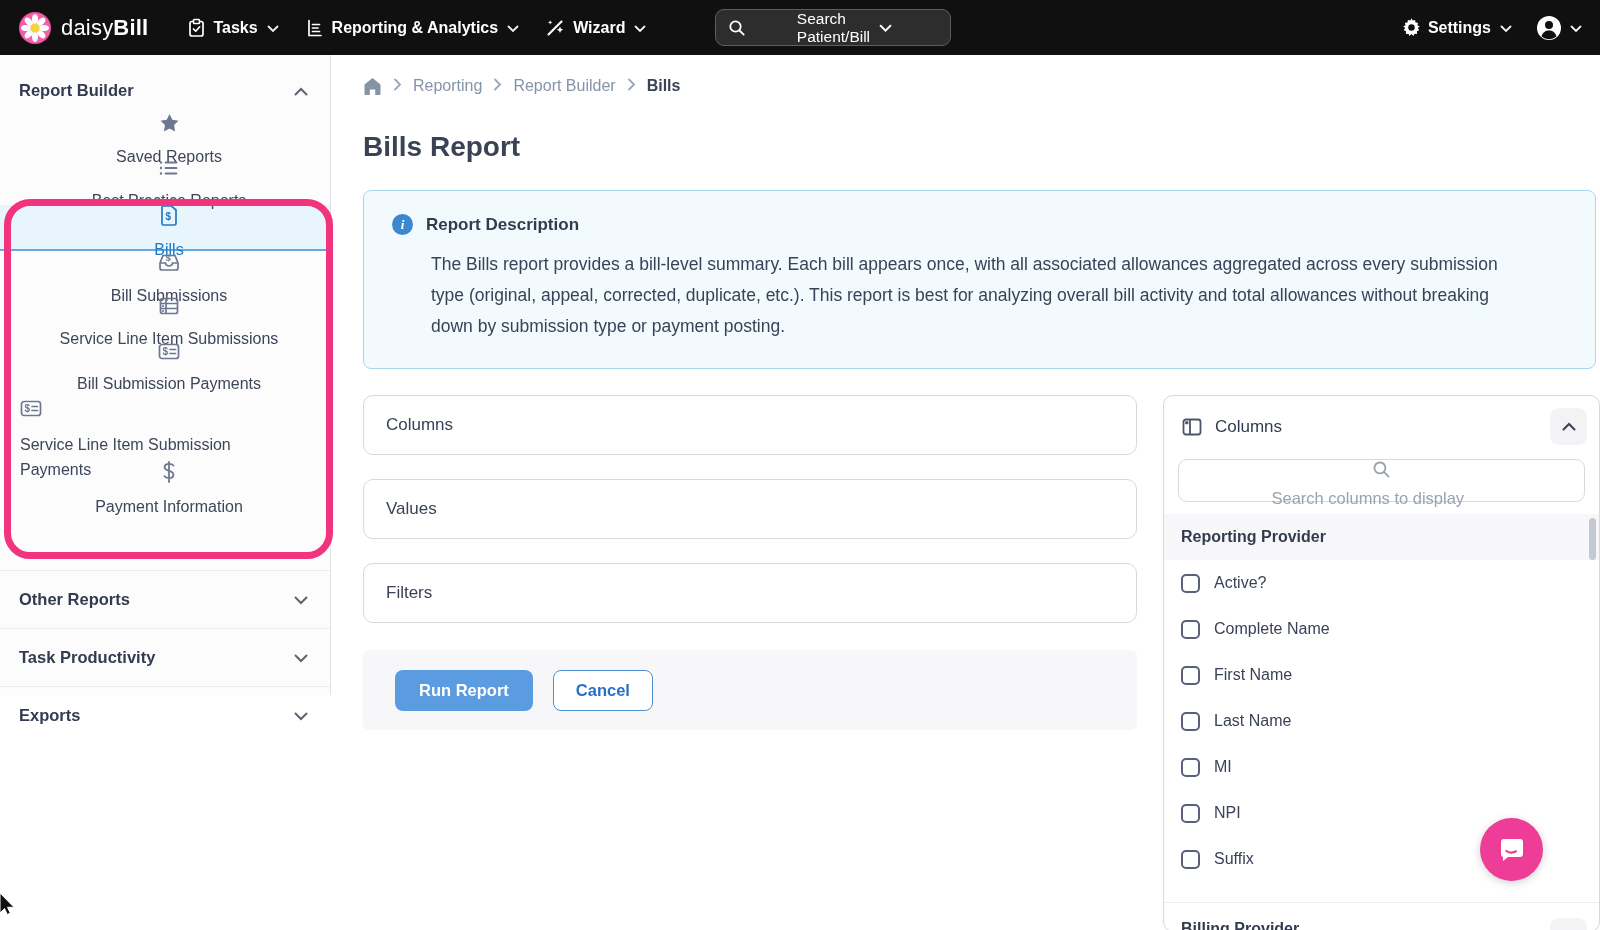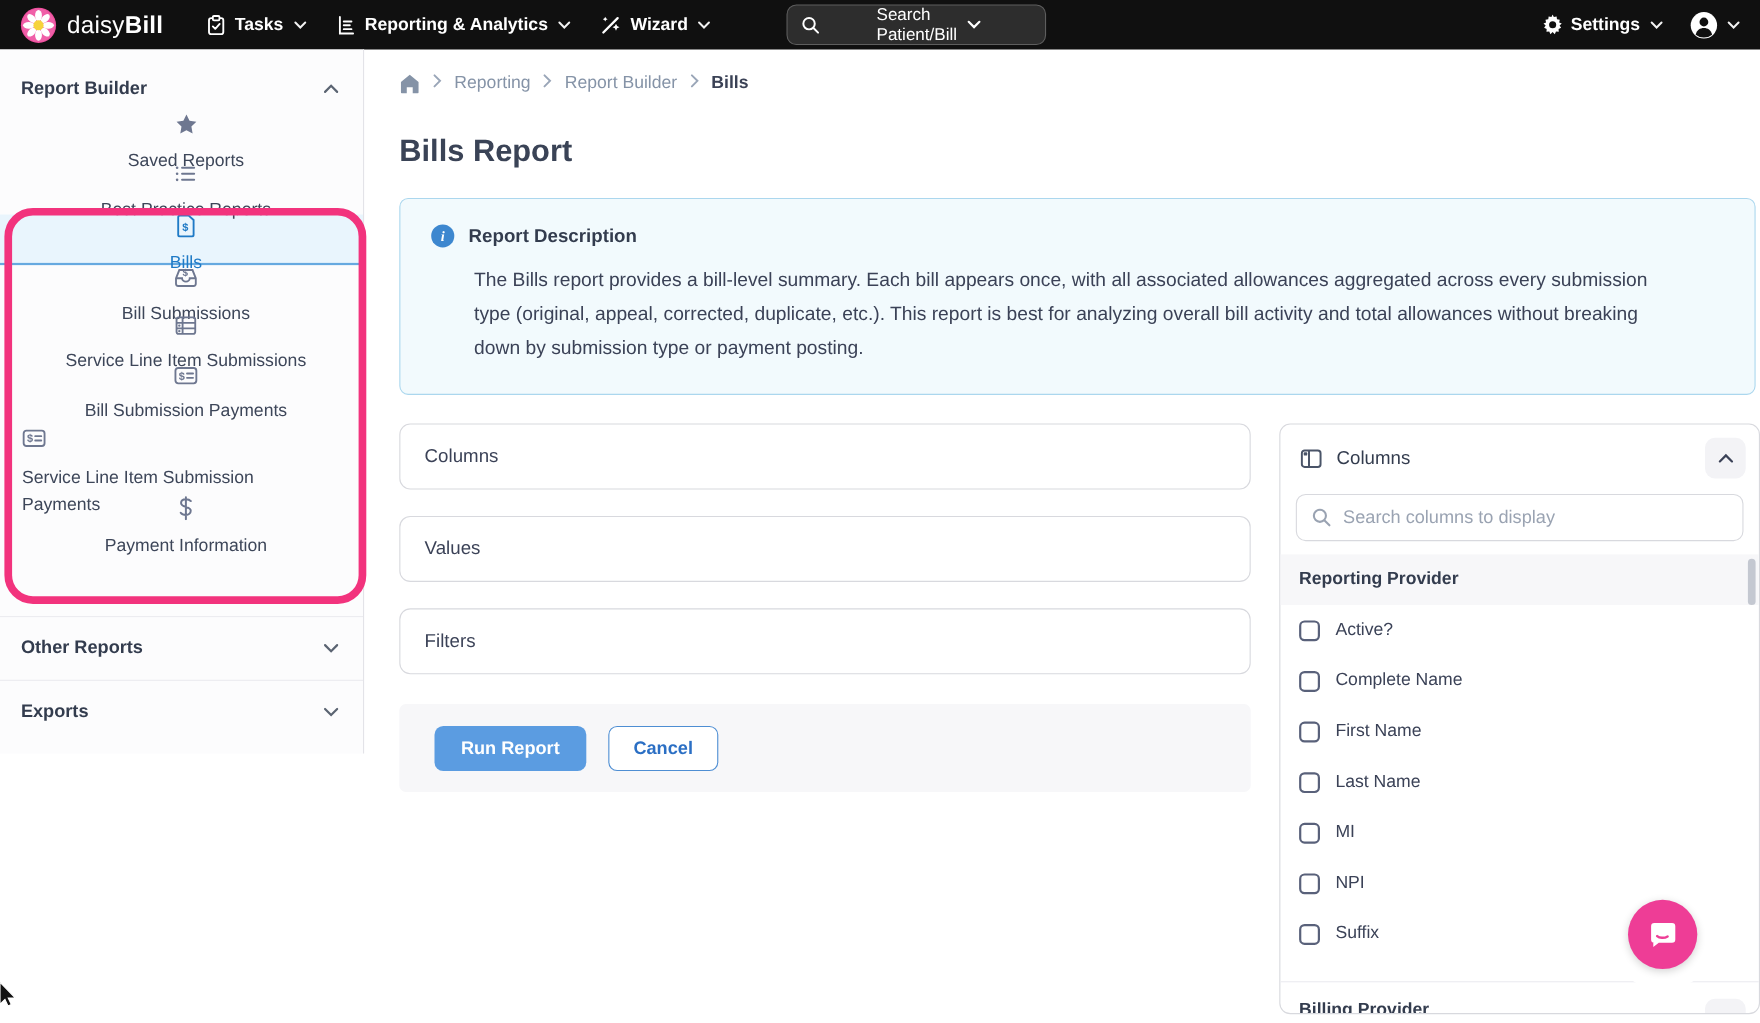--- a/index.html
+++ b/index.html
@@ -1,20 +1,20 @@
 <!DOCTYPE html>
 <html><head>
 <meta charset="utf-8">
 <style>
   * { box-sizing: border-box; margin: 0; padding: 0; }
   html,body { width:1600px; height:930px; overflow:hidden; background:#fff;
     font-family:"Liberation Sans","DejaVu Sans",sans-serif; }
 
   
-  .navbar { height:45px; background:#101010; display:flex; align-items:center;
+  .navbar { height:55px; background:#101010; display:flex; align-items:center;
     padding:0 18px; color:#fff; }
   .brand { display:flex; align-items:center; gap:9px; margin-right:26px; cursor:pointer; }
   .brand-text { font-size:22px; color:#fff; letter-spacing:.2px; }
   .brand-text b { font-weight:700; }
   .nav-menu { display:flex; align-items:center; gap:7px; margin:0 13px; font-size:16px;
     font-weight:700; color:#fff; cursor:pointer; white-space:nowrap; }
   .nav-chev { margin-left:2px; opacity:.95; }
   .nav-search { margin-left:56px; width:236px; height:37px; background:#2d2d2d;
     border:1px solid #5e5e5e; border-radius:9px; display:flex; align-items:center;
     gap:9px; padding:0 12px; cursor:pointer; }
@@ -76,21 +76,21 @@
 
   
   .right-col { width:437px; flex:none; }
   .col-card { border:1px solid #d8d9de; border-radius:10px; background:#fff; overflow:hidden;
     position:relative; height:537px; }
   .col-card-head { display:flex; align-items:center; gap:13px; padding:12px 12px 12px 18px; }
   .col-card-head .title { font-size:17px; color:#333c4e; flex:1; }
   .collapse-btn { width:37px; height:37px; background:#f3f3f6; border:none; border-radius:9px;
     display:flex; align-items:center; justify-content:center; cursor:pointer; flex:none; }
   .col-search { margin:2px 14px 0 14px; height:43px; border:1px solid #d8d9de; border-radius:9px;
-    display:flex; align-items:center; gap:10px; padding:0 13px; }
+    display:flex; align-items:center; gap:10px; padding:0 13px;flex-direction:column; }
   .col-search input { border:none; outline:none; flex:1; font-size:16.5px; color:#3b4257;
     font-family:inherit; background:transparent; }
   .col-search input::placeholder { color:#9aa3b2; }
   .col-list { margin-top:12px; position:relative; }
   .group-header { background:#f7f7f9; height:46px; display:flex; align-items:center;
     padding:0 17px; font-size:16px; font-weight:700; color:#333c4e; }
   .option-row { height:46px; display:flex; align-items:center; gap:14px; padding:0 17px;
     cursor:pointer; }
   .checkbox { width:19px; height:19px; border:2px solid #59617a; border-radius:5px;
     background:#fff; flex:none; cursor:pointer; }
@@ -329,20 +329,28 @@
     <div class="sb-sections">
       <div class="sb-section">
         <span>Other Reports</span>
         <span>
           <svg width="14" height="9" viewBox="0 0 14 9" fill="none" stroke="#5b6472" stroke-width="2" stroke-linecap="round">
               <path d="M1.5 1.5L7 7l5.5-5.5"></path>
             </svg>
         </span>
       </div>
       <div class="sb-section">
+        <span>Task Productivity</span>
+        <span>
+          <svg width="14" height="9" viewBox="0 0 14 9" fill="none" stroke="#5b6472" stroke-width="2" stroke-linecap="round">
+              <path d="M1.5 1.5L7 7l5.5-5.5"></path>
+            </svg>
+        </span>
+      </div>
+      <div class="sb-section">
         <span>Exports</span>
         <span>
           <svg width="14" height="9" viewBox="0 0 14 9" fill="none" stroke="#5b6472" stroke-width="2" stroke-linecap="round">
               <path d="M1.5 1.5L7 7l5.5-5.5"></path>
             </svg>
         </span>
       </div>
     </div>
 
     <div class="annotation-ring"></div>

